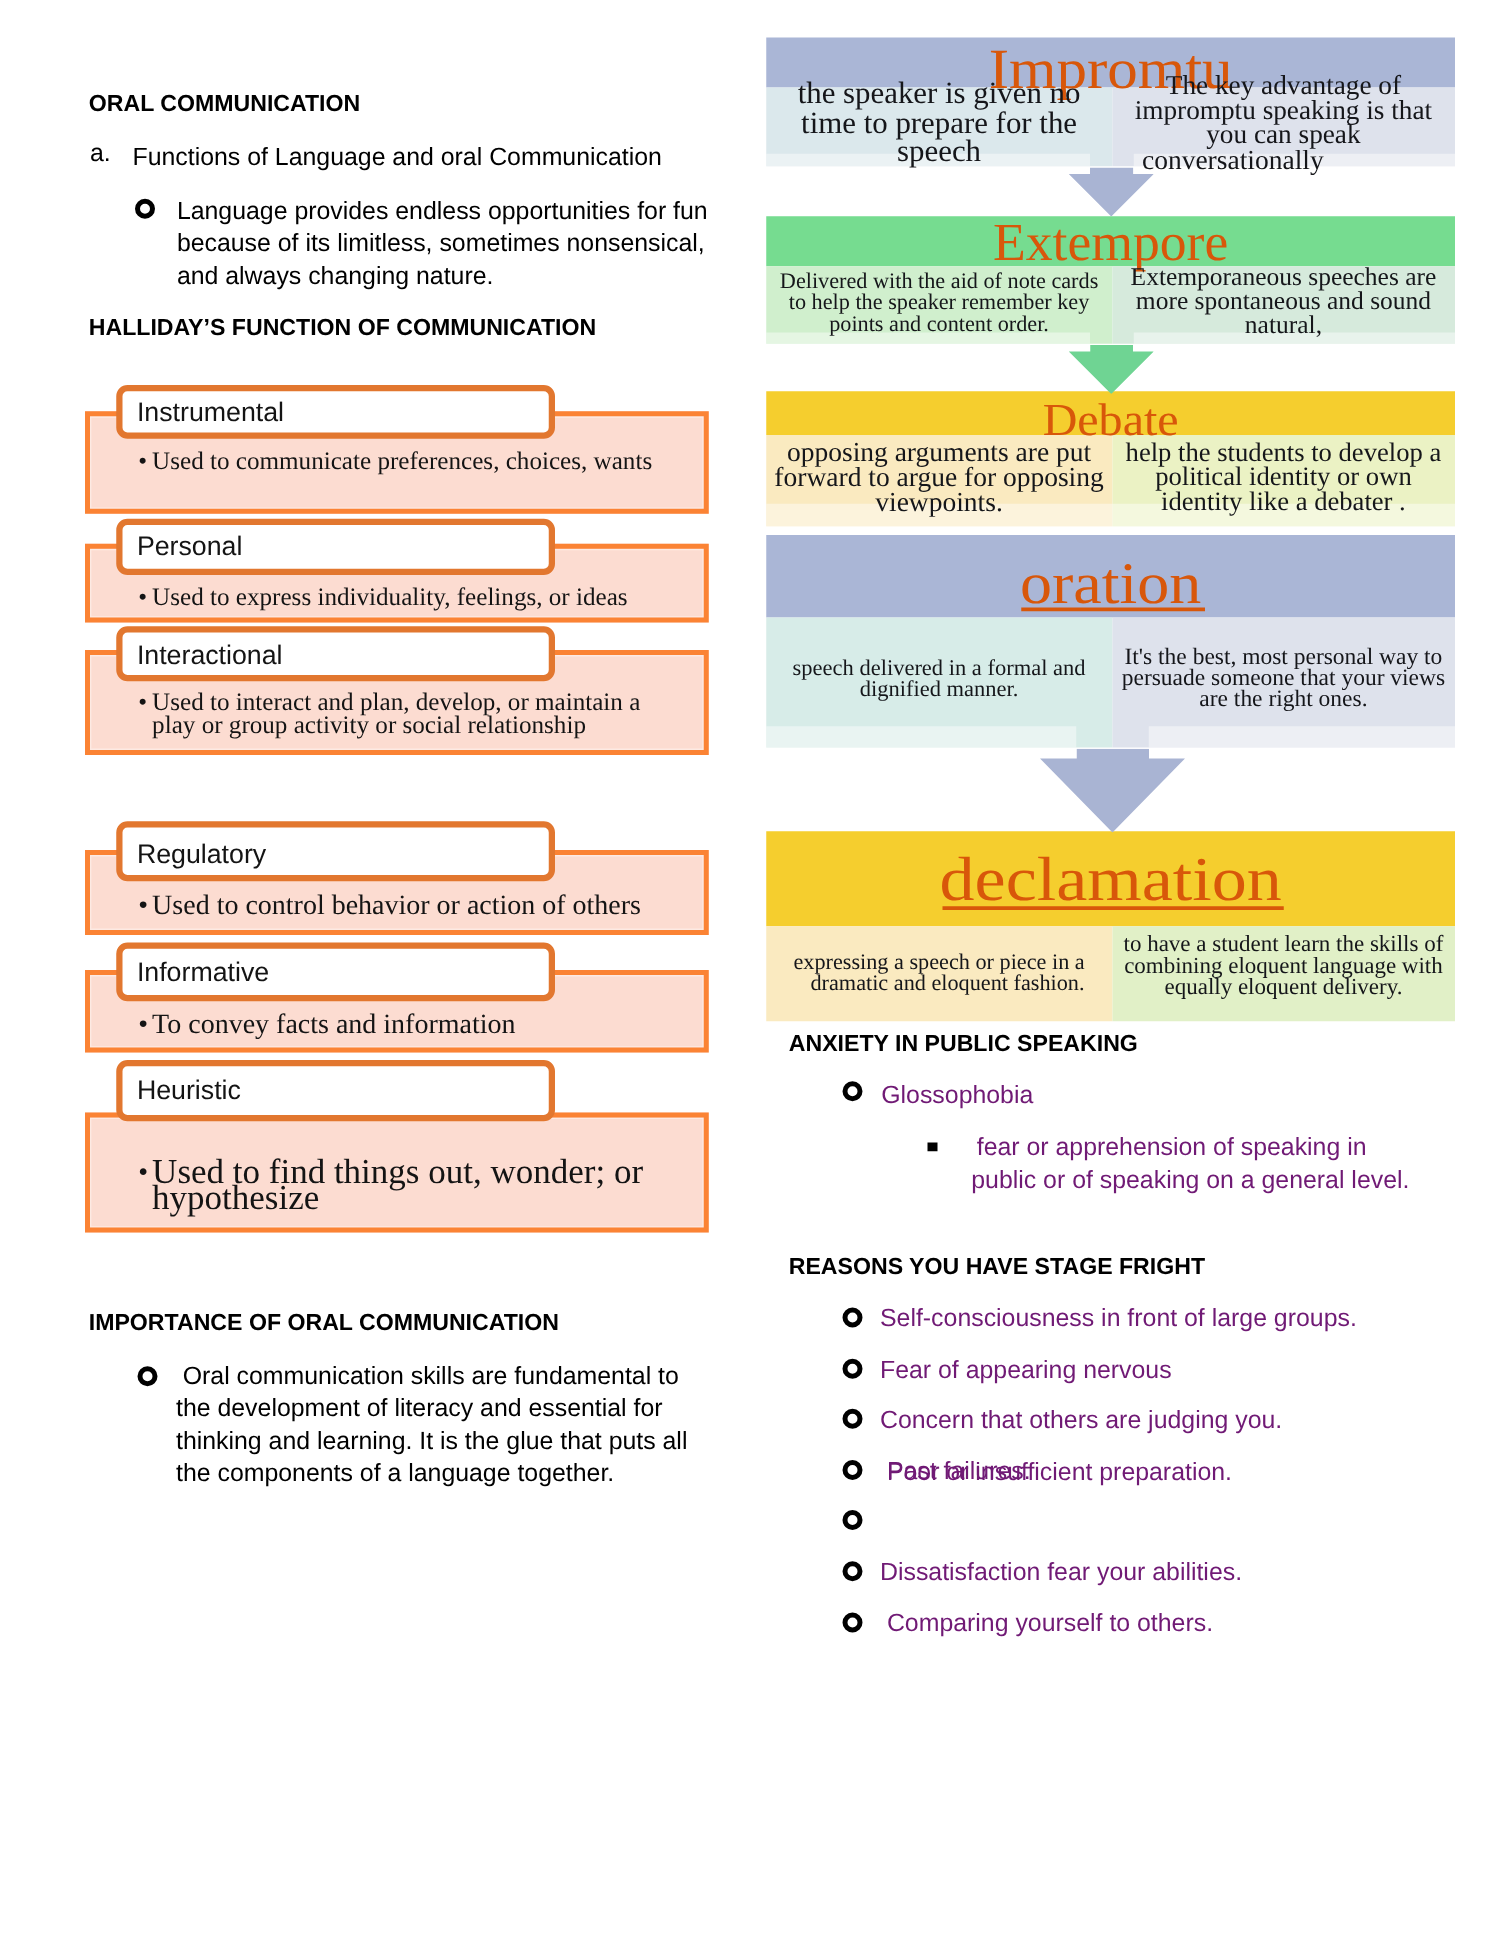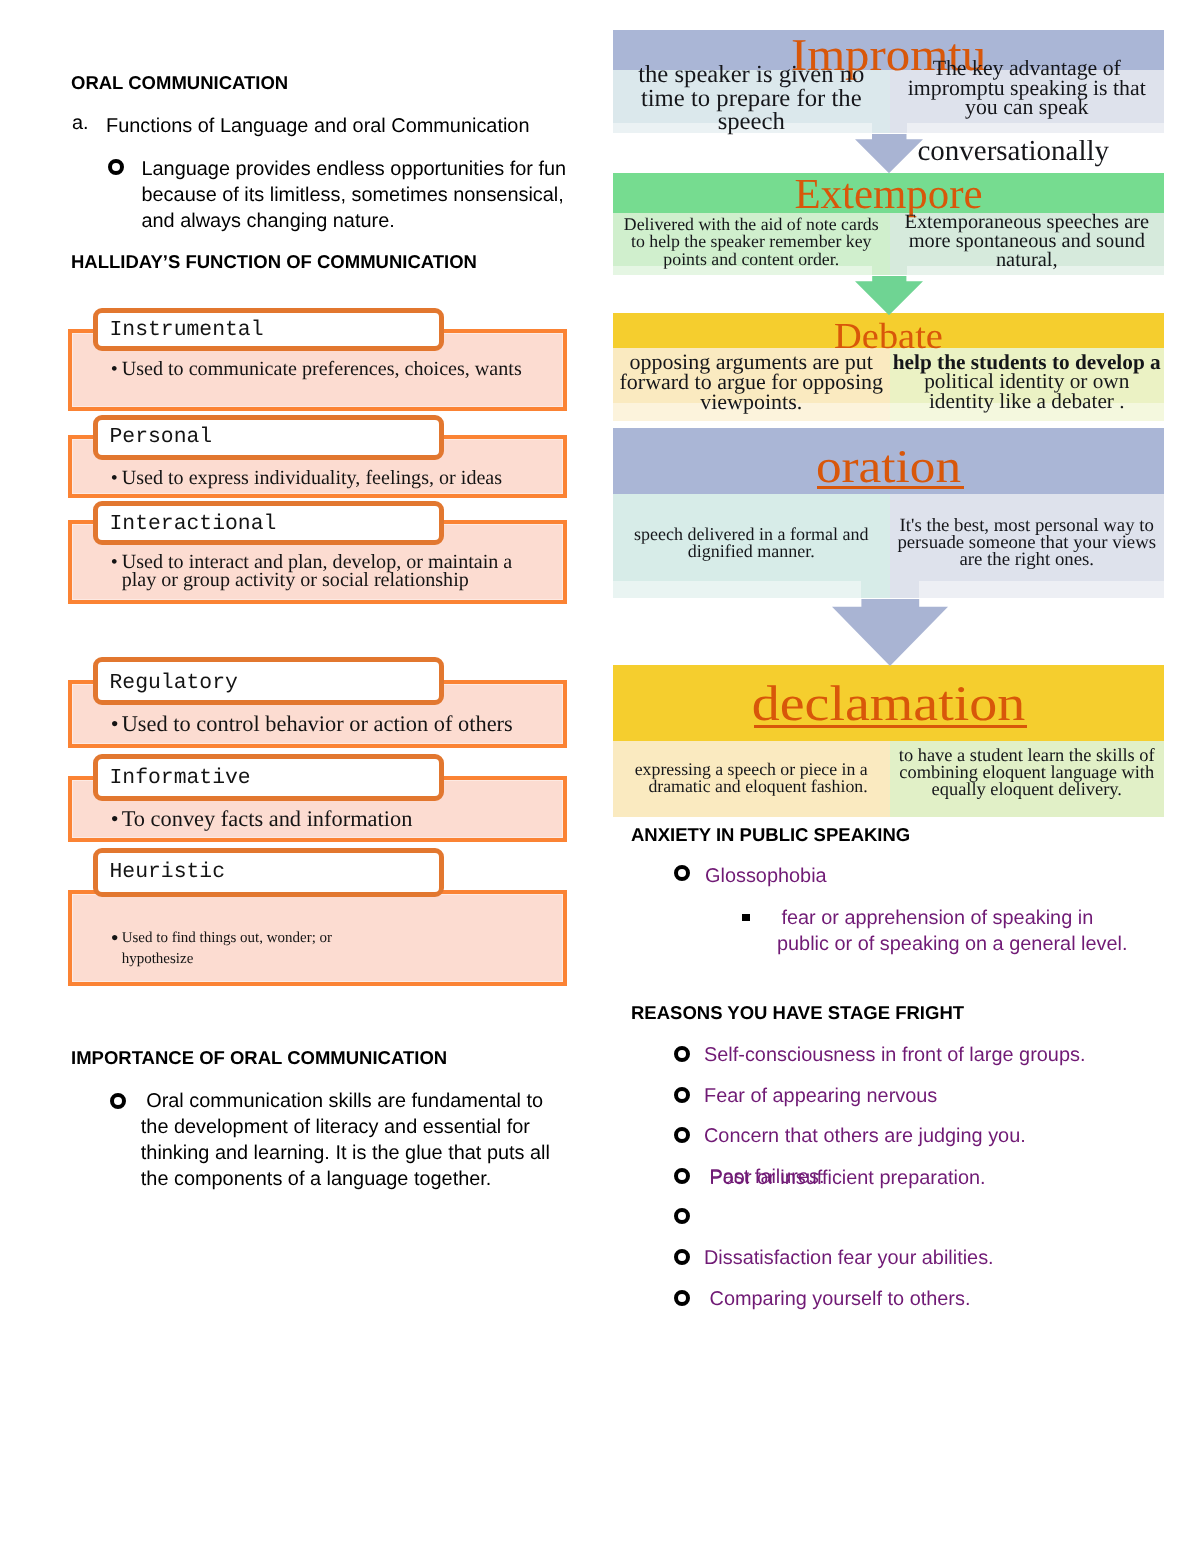--- a/index.html
+++ b/index.html
@@ -17,21 +17,21 @@
   .marker{position:absolute;font-family:"Liberation Sans",sans-serif;font-size:19.9px;color:#000;}
   .ob{position:absolute;width:16px;height:16px;border:4px solid #000;border-radius:50%;
       box-sizing:border-box;}
 
   
   .fbox{position:absolute;}
   .fbox .pink{position:absolute;background:#fcdcd1;border:4.4px solid #fb8334;
               box-sizing:border-box;box-shadow:inset 0 0 0 1.1px #fdeae3;}
   .fbox .white{position:absolute;background:#ffffff;border:5.1px solid #e2772f;
                box-sizing:border-box;border-radius:9px;box-shadow:inset 0 0 0 1.2px #fff;}
-  .fbox .title{position:absolute;font-family:Liberation Mono, monospace;font-size:21.4px;
+  .fbox .title{position:absolute;font-family:Liberation Sans, sans-serif;font-size:21.4px;
                color:#141414;white-space:nowrap;line-height:1;}
   .fbox .body{position:absolute;font-family:"Liberation Serif",serif;font-size:20.1px;
               color:#141414;line-height:18.1px;}
   .fbox .bdot{position:absolute;font-family:"Liberation Serif",serif;font-size:20.1px;
               color:#141414;line-height:18.1px;}
 
   
   .st{position:absolute;left:0;top:0;}
   .st .hdr{position:absolute;}
   .st .cellbg{position:absolute;}
@@ -103,21 +103,21 @@
   <div class="bdot" style="left:110.7px;top:809.94px;font-size:22.4px;line-height:18.1px;">•</div>
   <div class="body" style="left:121.7px;top:809.94px;font-size:22.4px;line-height:18.1px;width:444px;">
     <div>To convey facts and information</div>
   </div>
   <div class="white" style="left:93px;top:753.5px;width:351px;height:47.3px;"></div>
   <div class="title" style="left:109.5px;top:767.90px;">Informative</div>
 </div>
 <div class="fbox">
   <div class="pink" style="left:68.2px;top:889.5px;width:499px;height:96.9px;"></div>
   <div class="bdot" style="left:110.7px;top:928.35px;font-size:22.5px;line-height:20.9px;">•</div>
-  <div class="body" style="left:121.7px;top:928.35px;font-size:15px;line-height:20.9px;width:444px;">
+  <div class="body" style="left:121.7px;top:928.35px;font-size:28px;line-height:20.9px;width:444px;">
     <div>Used to find things out, wonder; or</div>
     <div>hypothesize</div>
   </div>
   <div class="white" style="left:93px;top:848.1px;width:351px;height:48.6px;"></div>
   <div class="title" style="left:109.5px;top:861.80px;">Heuristic</div>
 </div>
 <div class="l-head" style="top:1046.5px;">IMPORTANCE OF ORAL COMMUNICATION</div>
 <div class="ob" style="left:110px;top:1092.5px;"></div>
 <div class="l-para" style="left:146.2px;top:1087.0px;">Oral communication skills are fundamental to</div>
 <div class="l-para" style="left:140.8px;top:1113.1px;">the development of literacy and essential for</div>
@@ -130,21 +130,21 @@
   <div class="cellbg" style="left:889.5px;top:70px;width:274.5px;height:63px;background:#dee2ec;"></div>
   <div class="cellbg" style="left:613px;top:123px;width:259.0px;height:10px;background:#ffffff;opacity:.45;"></div>
   <div class="cellbg" style="left:906.5px;top:123px;width:257.5px;height:10px;background:#ffffff;opacity:.45;"></div>
   <div class="sttitle" style="left:613px;width:551px;top:34.87px;font-size:45.6px;line-height:40.63px;transform:scaleX(1.07);">Impromtu</div>
     <div class="cltxt" style="left:613px;width:276.5px;top:64.29px;font-size:24.7px;line-height:22.01px;">the speaker is given no</div>
     <div class="cltxt" style="left:613px;width:276.5px;top:87.69px;font-size:24.7px;line-height:22.01px;">time to prepare for the</div>
     <div class="cltxt" style="left:613px;width:276.5px;top:111.09px;font-size:24.7px;line-height:22.01px;">speech</div>
     <div class="cltxt" style="left:889.5px;width:274.5px;top:59.28px;font-size:21.8px;line-height:19.42px;">The key advantage of</div>
     <div class="cltxt" style="left:889.5px;width:274.5px;top:78.88px;font-size:21.8px;line-height:19.42px;">impromptu speaking is that</div>
     <div class="cltxt" style="left:889.5px;width:274.5px;top:98.48px;font-size:21.8px;line-height:19.42px;">you can speak</div>
-    <div class="cltxt" style="left:876px;width:274.5px;top:118.08px;font-size:29px;line-height:19.42px;margin-top:24px;">conversationally</div>
+    <div class="cltxt" style="left:849px;width:274.5px;top:118.08px;font-size:22px;line-height:19.42px;">conversationally</div>
 </div>
 <div class="st">
   <div class="hdr" style="left:613px;top:173px;width:551px;height:40px;background:#76dc90;"></div>
   <div class="cellbg" style="left:613px;top:213px;width:276.5px;height:62px;background:#d0efcd;"></div>
   <div class="cellbg" style="left:889.5px;top:213px;width:274.5px;height:62px;background:#d6eadc;"></div>
   <div class="cellbg" style="left:613px;top:265.5px;width:259.0px;height:9.5px;background:#ffffff;opacity:.45;"></div>
   <div class="cellbg" style="left:906.5px;top:265.5px;width:257.5px;height:9.5px;background:#ffffff;opacity:.45;"></div>
   <div class="sttitle" style="left:613px;width:551px;top:176.18px;font-size:42.9px;line-height:38.22px;transform:scaleX(1.0);">Extempore</div>
     <div class="cltxt" style="left:613px;width:276.5px;top:216.64px;font-size:17.8px;line-height:15.86px;">Delivered with the aid of note cards</div>
     <div class="cltxt" style="left:613px;width:276.5px;top:234.14px;font-size:17.8px;line-height:15.86px;">to help the speaker remember key</div>
@@ -156,21 +156,21 @@
 <div class="st">
   <div class="hdr" style="left:613px;top:313px;width:551px;height:35px;background:#f5ce2e;"></div>
   <div class="cellbg" style="left:613px;top:348px;width:276.5px;height:73px;background:#faeac0;"></div>
   <div class="cellbg" style="left:889.5px;top:348px;width:274.5px;height:73px;background:#ebf2c4;"></div>
   <div class="cellbg" style="left:613px;top:403px;width:276.5px;height:18px;background:#ffffff;opacity:.45;"></div>
   <div class="cellbg" style="left:889.5px;top:403px;width:274.5px;height:18px;background:#ffffff;opacity:.45;"></div>
   <div class="sttitle" style="left:613px;width:551px;top:319.89px;font-size:36.6px;line-height:32.61px;transform:scaleX(1.05);">Debate</div>
     <div class="cltxt" style="left:613px;width:276.5px;top:352.00px;font-size:22.0px;line-height:19.60px;">opposing arguments are put</div>
     <div class="cltxt" style="left:613px;width:276.5px;top:371.80px;font-size:22.0px;line-height:19.60px;">forward to argue for opposing</div>
     <div class="cltxt" style="left:613px;width:276.5px;top:391.60px;font-size:22.0px;line-height:19.60px;">viewpoints.</div>
-    <div class="cltxt" style="left:889.5px;width:274.5px;top:352.62px;font-size:21.3px;line-height:18.98px;font-weight:bold;">help the students to develop a</div>
+    <div class="cltxt" style="left:889.5px;width:274.5px;top:352.62px;font-size:21.3px;line-height:18.98px;">help the students to develop a</div>
     <div class="cltxt" style="left:889.5px;width:274.5px;top:372.42px;font-size:21.3px;line-height:18.98px;">political identity or own</div>
     <div class="cltxt" style="left:889.5px;width:274.5px;top:392.22px;font-size:21.3px;line-height:18.98px;">identity like a debater .</div>
 </div>
 <div class="st">
   <div class="hdr" style="left:613px;top:428px;width:551px;height:66px;background:#aab6d6;"></div>
   <div class="cellbg" style="left:613px;top:494px;width:276.5px;height:103.7px;background:#d7ece8;"></div>
   <div class="cellbg" style="left:889.5px;top:494px;width:274.5px;height:103.7px;background:#dee2ec;"></div>
   <div class="cellbg" style="left:613px;top:580.7px;width:248.0px;height:17.0px;background:#ffffff;opacity:.45;"></div>
   <div class="cellbg" style="left:919.0px;top:580.7px;width:245.0px;height:17.0px;background:#ffffff;opacity:.45;"></div>
   <div class="sttitle" style="left:613px;width:551px;top:446.92px;font-size:47.0px;line-height:41.88px;transform:scaleX(1.09);">oration</div>

